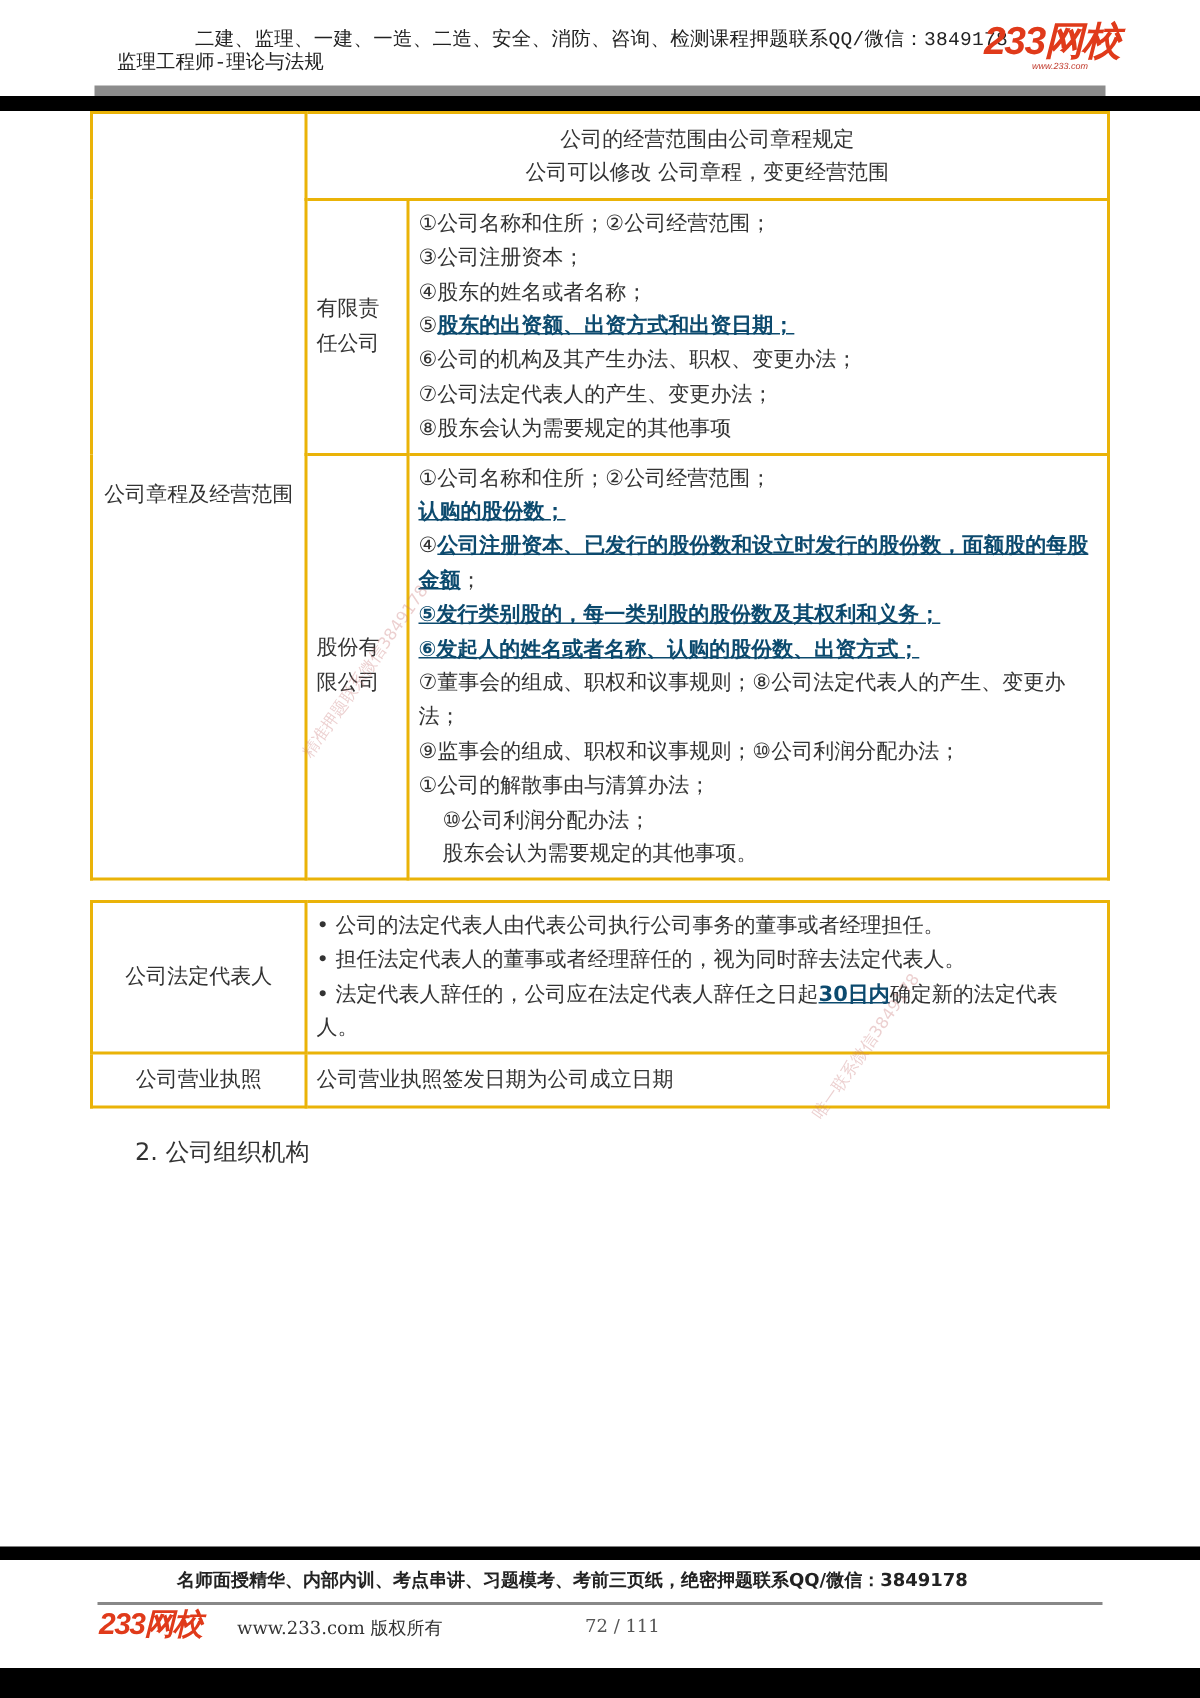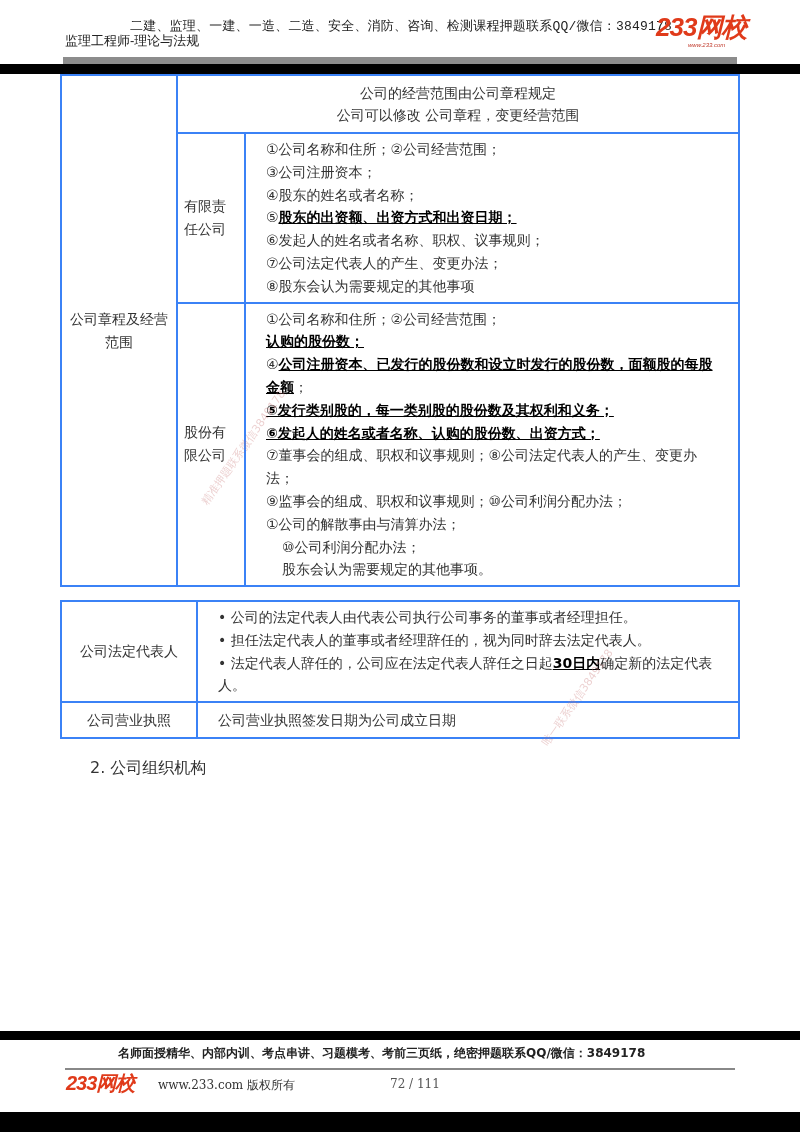--- a/index.html
+++ b/index.html
@@ -1,38 +1,38 @@
 <!DOCTYPE html>
 <html><head>
 <meta charset="utf-8">
 <style>
   * { box-sizing: border-box; margin: 0; padding: 0; }
   html, body { width: 800px; height: 1132px; background: #ffffff; overflow: hidden; }
   body { position: relative; font-family: "DejaVu Serif", "Liberation Serif", serif; color: #333; }
 
   .hdr-line1 { position: absolute; left: 130px; top: 17px; font-size: 13px; color: #222; font-family: Liberation Mono, monospace; white-space: nowrap; letter-spacing: 0.2px; }
-  .hdr-line2 { position: absolute; left: 65px; top: 32px; font-size: 13px; color: #222; font-family: Liberation Sans, sans-serif; white-space: nowrap; }
+  .hdr-line2 { position: absolute; left: 78px; top: 32px; font-size: 13px; color: #222; font-family: Liberation Mono, monospace; white-space: nowrap; }
   .logo { position: absolute; font-family: "Liberation Sans", sans-serif; font-style: italic; font-weight: bold; color: #e03a1a; letter-spacing: -1px; }
   .logo-top { left: 656px; top: 14px; font-size: 26px; line-height: 26px; }
   .logo-sub { position: absolute; left: 688px; top: 42px; font-size: 6px; color: #c0392b; font-style: italic; font-family: "Liberation Sans", sans-serif; }
   .gray-bar-top { position: absolute; left: 63px; top: 57px; width: 674px; height: 8px; background: #8c8c8c; }
   .black-bar { position: absolute; left: 0; width: 800px; background: #000; }
   .bb1 { top: 64px; height: 10px; }
   .bb2 { top: 1031px; height: 9px; }
   .bb3 { top: 1112px; height: 20px; }
 
   table { border-collapse: collapse; position: absolute; left: 60px; width: 680px; font-size: 14px; font-family: "DejaVu Sans", sans-serif; color: #333; }
-  td { border: 2px solid #3b82f6; vertical-align: middle; }
+  td { border: 2px solid #eab308; vertical-align: middle; }
   .t1 { top: 74px; }
   .t2 { top: 600px; }
-  .c-left { width: 116px; text-align: center; padding: 4px 6px; line-height: 23px; }
+  .c-left { width: 143px; text-align: center; padding: 4px 6px; line-height: 23px; }
   .c-mid { width: 68px; text-align: left; padding: 4px 6px; line-height: 23px; }
-  .c-right { padding: 4px 20px; line-height: 22.8px; border-radius: 26px; }
+  .c-right { padding: 4px 6px; line-height: 22.8px; border-radius: 26px; }
   .center-text { text-align: center; line-height: 22px; padding: 6px 6px; }
-  .red { color: #000000; text-decoration: underline; font-weight: bold; }
+  .red { color: #0c4a6e; text-decoration: underline; font-weight: bold; }
   .indent { padding-left: 16px; }
   .bullet::before { content: "• "; }
 
   .section-title { position: absolute; left: 90px; top: 758px; font-size: 16px; color: #333; font-family: "DejaVu Sans", sans-serif; }
 
   .footer-line { position: absolute; left: 65px; top: 1068px; width: 670px; height: 2px; background: #888; }
   .logo-foot { left: 66px; top: 1072px; font-size: 20px; line-height: 22px; }
   .foot-text { position: absolute; left: 158px; top: 1077px; font-size: 12px; color: #333; font-family: "DejaVu Serif", serif; }
   .foot-page { position: absolute; left: 390px; top: 1077px; font-size: 12px; color: #555; font-family: "DejaVu Serif", serif; text-align: center; }
   .foot-note { position: absolute; left: 118px; top: 1045px; font-size: 12px; font-weight: bold; color: #222; font-family: "DejaVu Sans", sans-serif; white-space: nowrap; }
@@ -58,21 +58,21 @@
       <div>公司可以修改 公司章程，变更经营范围</div>
     </td>
   </tr>
   <tr>
     <td class="c-mid" style="height:168px;">有限责任公司</td>
     <td class="c-right">
       <div>①公司名称和住所；②公司经营范围；</div>
       <div>③公司注册资本；</div>
       <div>④股东的姓名或者名称；</div>
       <div><span>⑤</span><span class="red">股东的出资额、出资方式和出资日期；</span></div>
-      <div>⑥发起人的姓名或者名称、职权、议事规则；</div>
+      <div>⑥公司的机构及其产生办法、职权、变更办法；</div>
       <div>⑦公司法定代表人的产生、变更办法；</div>
       <div>⑧股东会认为需要规定的其他事项</div>
     </td>
   </tr>
   <tr>
     <td class="c-mid" style="height:282px;margin-left:48px;">股份有限公司</td>
     <td class="c-right">
       <div>①公司名称和住所；②公司经营范围；</div>
       <div class="red">认购的股份数；</div>
       <div><span>④</span><span class="red">公司注册资本、已发行的股份数和设立时发行的股份数，面额股的每股金额</span><span>；</span></div>

